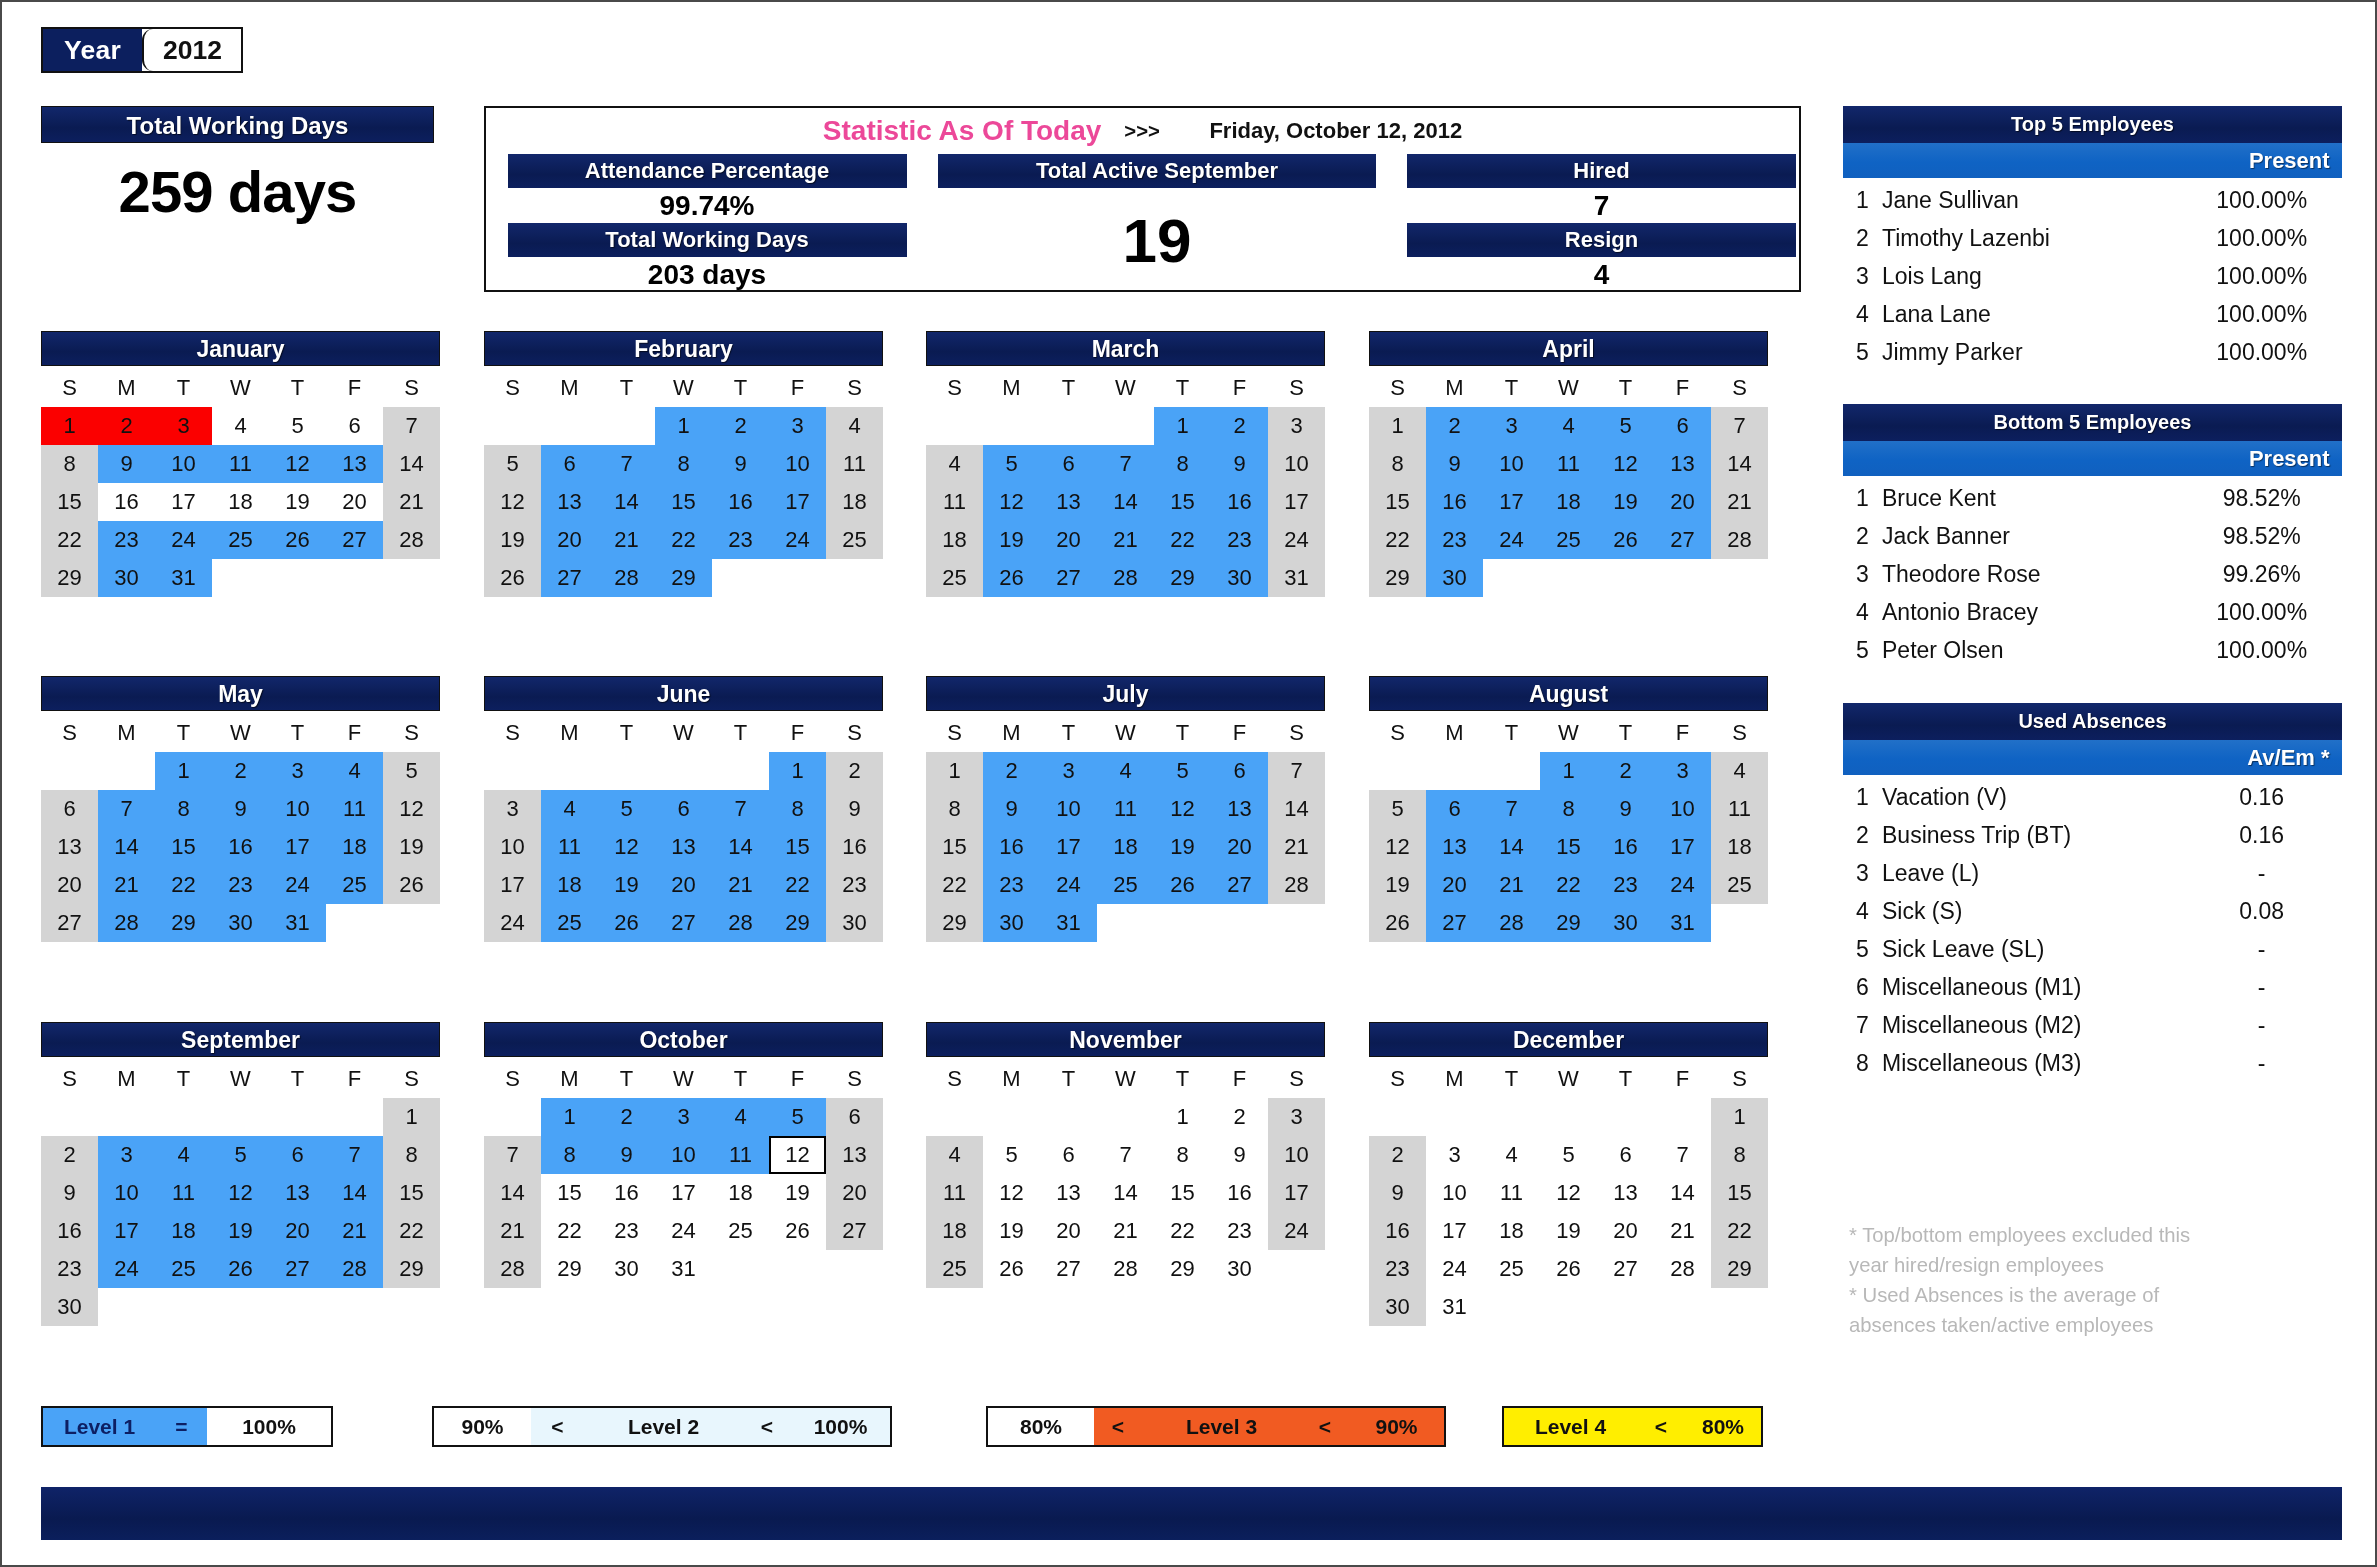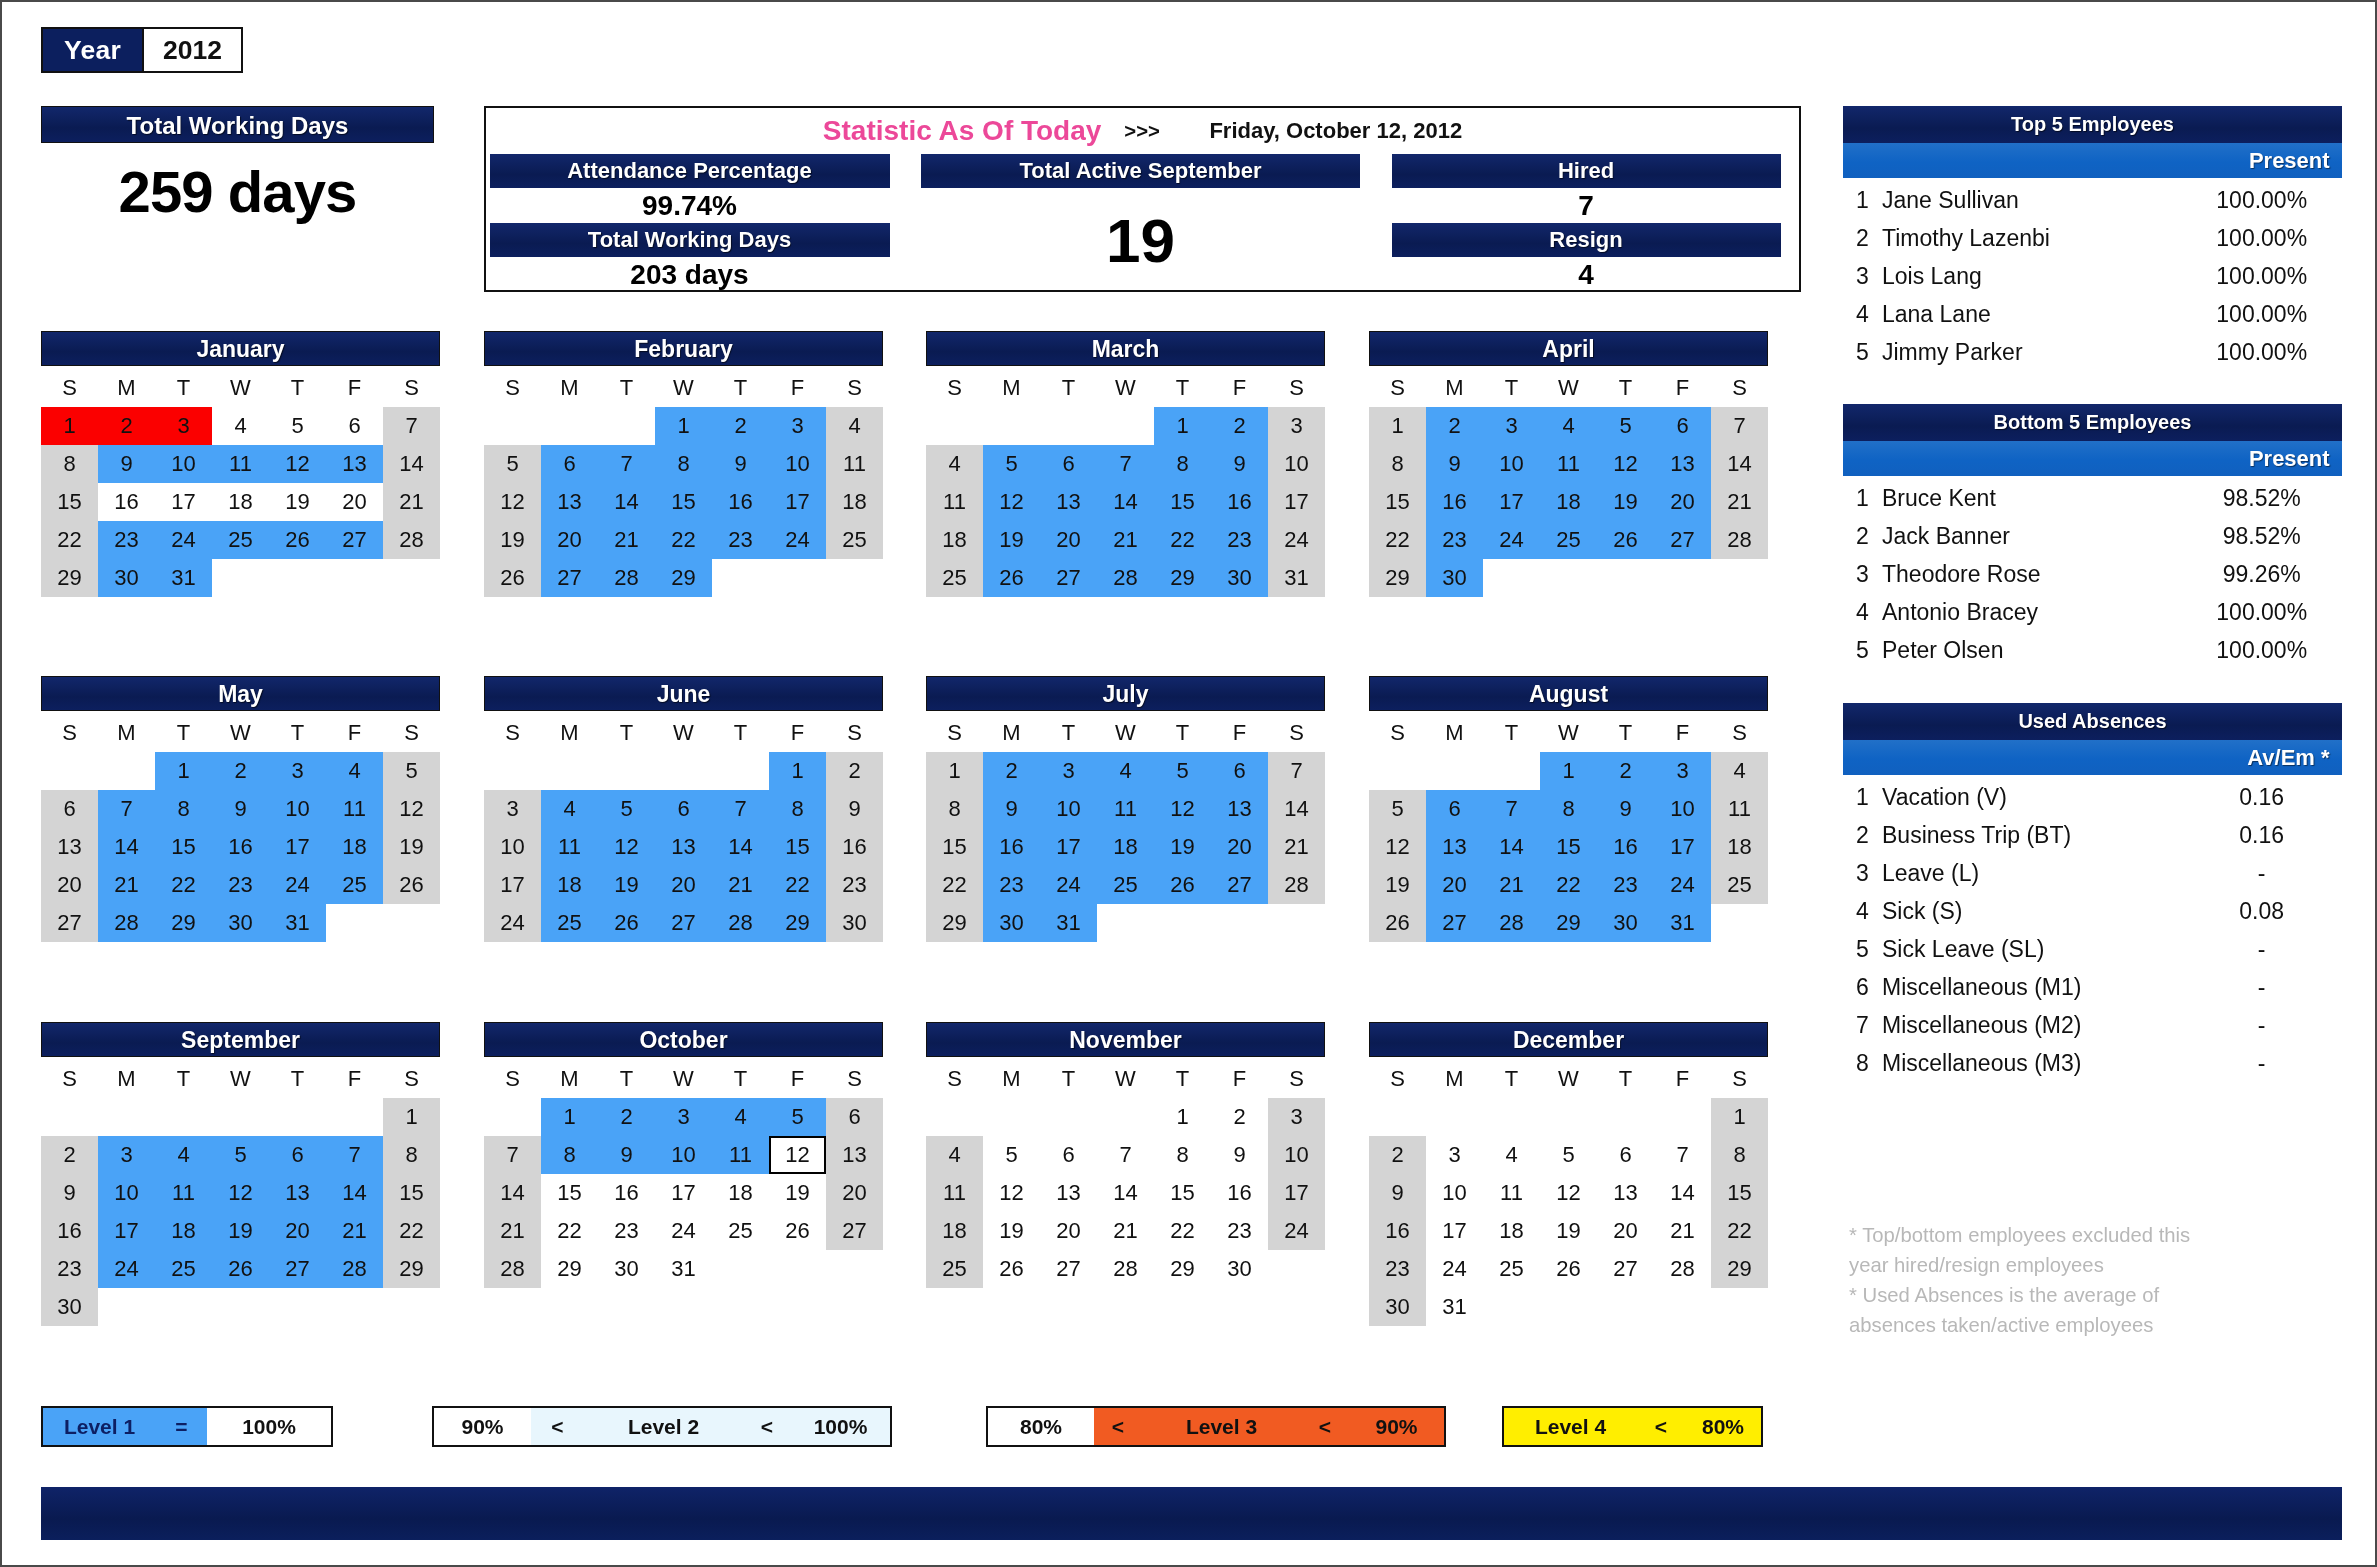--- a/index.html
+++ b/index.html
@@ -20,20 +20,21 @@
   .year-row { position: absolute; left: 39px; top: 25px; display: flex; border: 2.7px solid #111; }
   .year-label {
     background: #0c1f5e; color: #fff; font-weight: bold; font-size: 26.5px;
     width: 99px; height: 42px; line-height: 42px; text-align: center;
     letter-spacing: 0.3px;
   }
   .year-value {
     background: #fff; color: #111; font-weight: bold; font-size: 26.5px;
     width: 99px; height: 42px; line-height: 42px; text-align: center;
     border-left: 2.7px solid #111;
+    border-radius: 11px;
   }
 
   
   .navyhead {
     background: linear-gradient(180deg,#12276b 0%,#0a1b52 60%,#0c1f5e 100%);
     color: #fff; font-weight: bold; text-align: center;
     text-shadow: 0.9px 0.9px 0.9px rgba(0,0,0,.6);
   }
 
   
@@ -46,21 +47,21 @@
 
   
   .stat-panel {
     position: absolute; left: 482px; top: 104px; width: 1317px; height: 186px;
     border: 2.7px solid #111; background: #fff;
   }
   .stat-top { display: flex; align-items: center; justify-content: center; height: 46px; gap: 23px; }
   .stat-top-label { font-size: 28px; font-weight: bold; color: #ec4899; text-align: center; }
   .stat-top-arrows { font-size: 20.3px; font-weight: bold; color: #111; }
   .stat-top-date { font-size: 22px; font-weight: bold; color: #111; margin-left: 26.5px; }
-  .stat-cols { display: flex; height: 138px; }
+  .stat-cols { display: flex; height: 138px; padding-left: 18px; }
   .stat-col-a { width: 407px; }
   .stat-col-b { width: 495px; display: flex; flex-direction: column; }
   .stat-col-c { width: 396px; }
   .stat-cell-head { height: 34px; line-height: 34px; font-size: 22px; }
   .stat-cell-val {
     height: 35px; line-height: 35px; text-align: center; font-size: 28px;
     font-weight: bold; color: #000;
   }
   .stat-col-b .stat-cell-head { height: 34px; }
   .stat-big {

